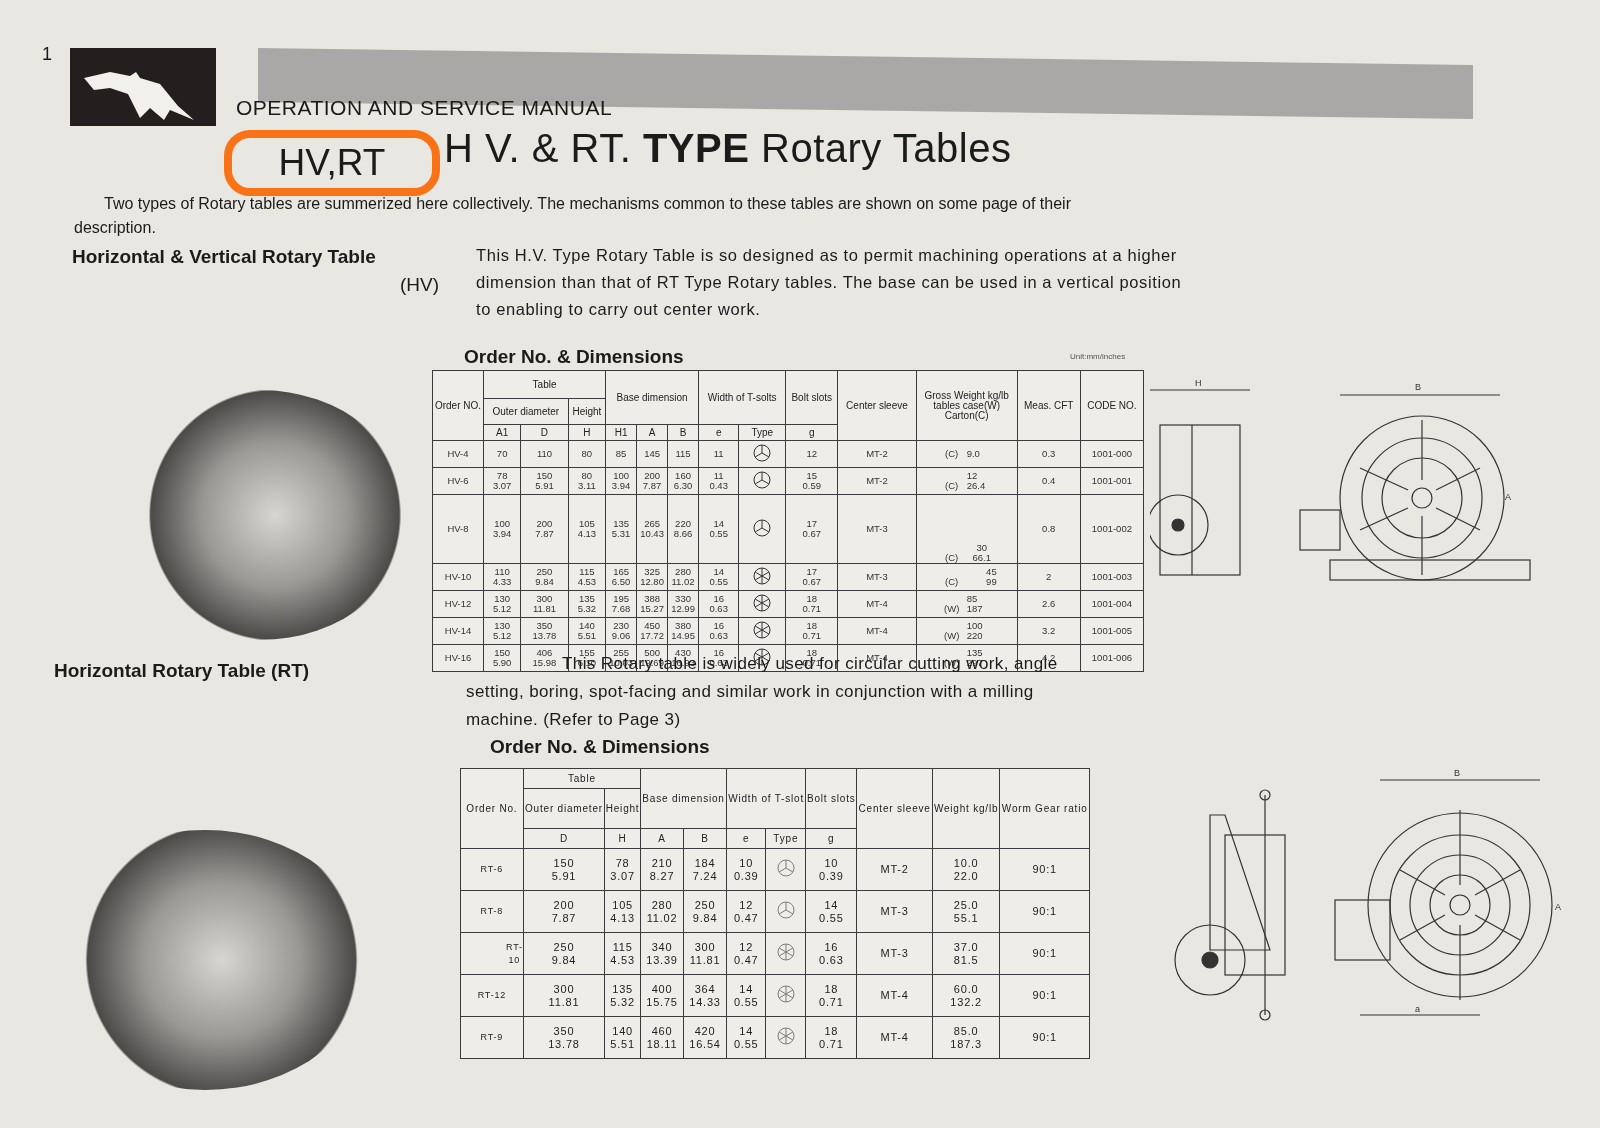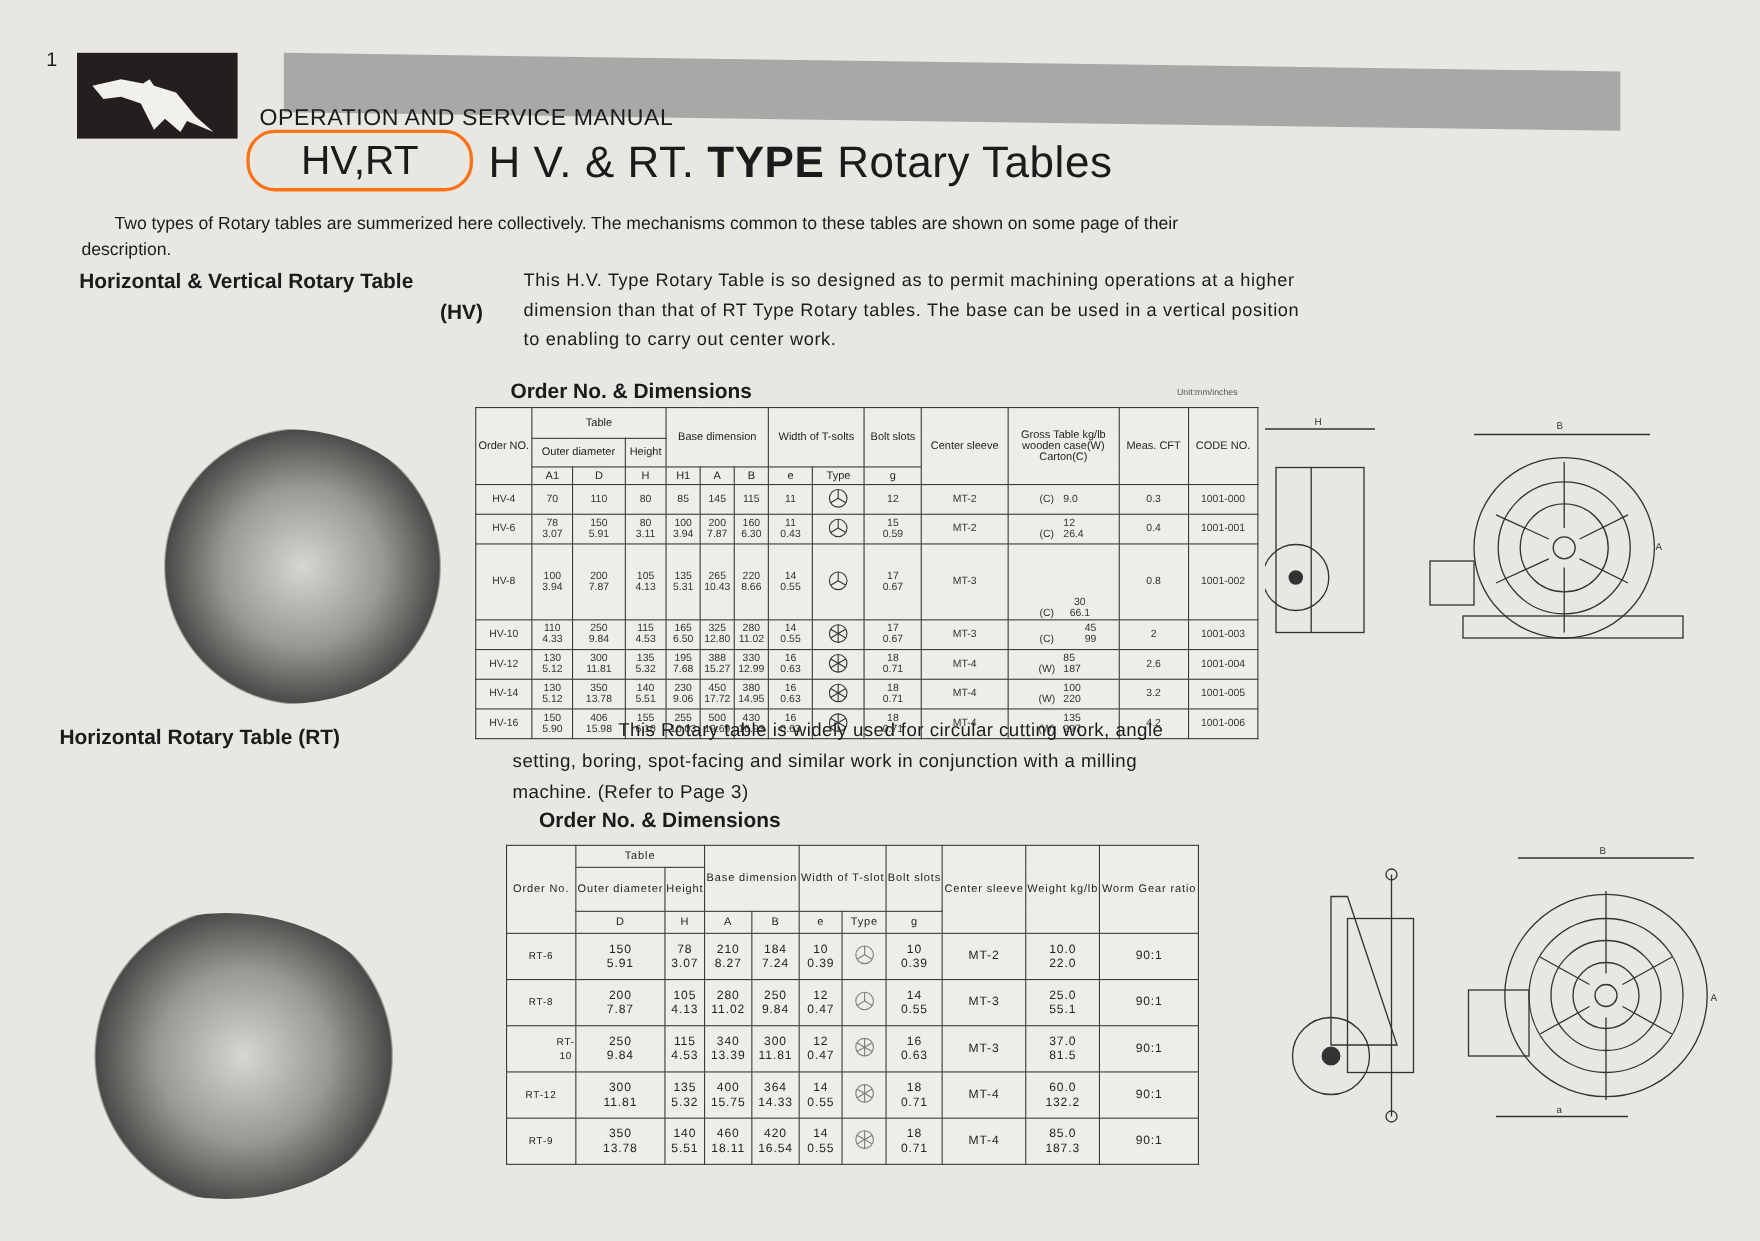--- a/index.html
+++ b/index.html
@@ -2,26 +2,26 @@
 <html><head>
 <meta charset="utf-8">
 <style>
   html,body{margin:0;padding:0;}
   body{width:1600px;height:1128px;background:#e9e7e2;position:relative;overflow:hidden;font-family:"Liberation Sans",sans-serif;color:#1b1b1b;}
   .abs{position:absolute;}
   .pagenum{left:42px;top:44px;font-size:18px;}
   .logo{left:70px;top:48px;width:146px;height:78px;background:#231f1e;}
   .graybar{left:258px;top:48px;width:1215px;height:54px;background:#a9a8a6;transform:skewY(0.8deg);transform-origin:left top;}
   .manual{left:236px;top:96px;font-size:21px;letter-spacing:0.5px;}
-  .pill{left:224px;top:118px;width:200px;height:50px;border:3px solid #f97316;border-radius:26px;font-size:37px;display:flex;align-items:center;justify-content:center;}
+  .pill{left:224px;top:130px;width:200px;height:50px;border:8px solid #f97316;border-radius:26px;font-size:37px;display:flex;align-items:center;justify-content:center;}
   .title{left:444px;top:126px;font-size:40px;letter-spacing:0.5px;}
   .title b{font-weight:bold;}
   .intro{left:74px;top:192px;width:1020px;font-size:16px;line-height:24px;font-family:"Liberation Sans Narrow","Liberation Sans",sans-serif;text-indent:30px;}
   .hvhead{left:72px;top:246px;font-size:19px;font-weight:bold;}
-  .hvtag{left:400px;top:274px;font-size:19px;font-weight:bold;}
+  .hvtag{left:400px;top:274px;font-size:19px;font-weight:normal;}
   .hvdesc{left:476px;top:242px;width:710px;font-size:16.5px;line-height:27px;letter-spacing:0.6px;}
   .sechead{font-size:19px;font-weight:bold;margin-left:32px;}
   .unit{left:1070px;top:352px;font-size:8px;color:#555;}
   table.dim{border-collapse:collapse;background:#eeede9;}
   table.dim td,table.dim th{border:1.2px solid #3a3a3a;text-align:center;font-weight:normal;padding:0;}
   .hv td,.hv th{font-size:9.5px;color:#333;line-height:10px;}
   .hv th{font-size:10px;font-weight:bold;color:#222;}
   .rt td,.rt th{font-size:11px;color:#222;line-height:13px;letter-spacing:0.8px;}
   .rt th{font-size:10px;}
   .icon-wheel{display:inline-block;width:18px;height:18px;}
@@ -60,21 +60,21 @@
 
 <table class="abs dim hv" id="hvtable" style="left:432px;top:370px;width:712px;">
   <thead>
     <tr style="height:28px;">
       <th rowspan="3" style="width:50px;">Order NO.</th>
       <th colspan="3">Table</th>
       <th colspan="3" rowspan="2">Base dimension</th>
       <th colspan="2" rowspan="2">Width of T-solts</th>
       <th rowspan="2">Bolt slots</th>
       <th rowspan="3">Center sleeve</th>
-      <th rowspan="3" style="width:100px;">Gross Table kg/lb wooden case(W) Carton(C)</th>
+      <th rowspan="3" style="width:100px;">Gross Weight kg/lb tables case(W) Carton(C)</th>
       <th rowspan="3">Meas. CFT</th>
       <th rowspan="3">CODE NO.</th>
     </tr>
     <tr style="height:26px;">
       <th colspan="2">Outer diameter</th>
       <th>Height</th>
     </tr>
     <tr style="height:16px;">
       <th>A1</th>
       <th>D</th>

